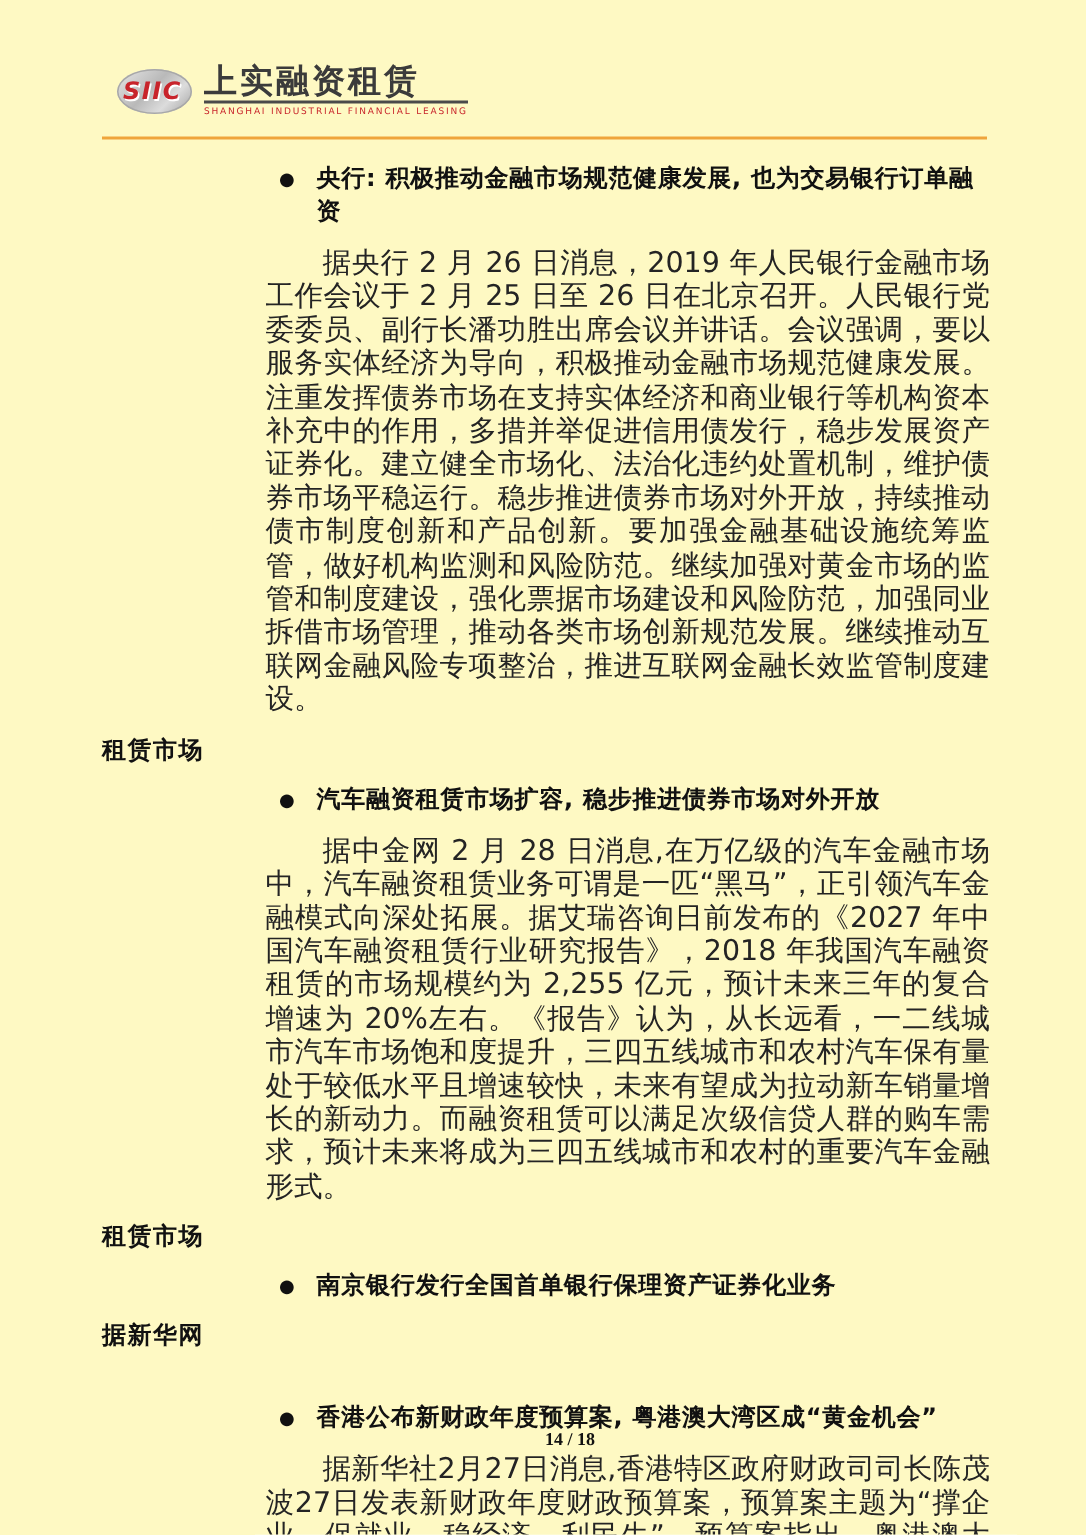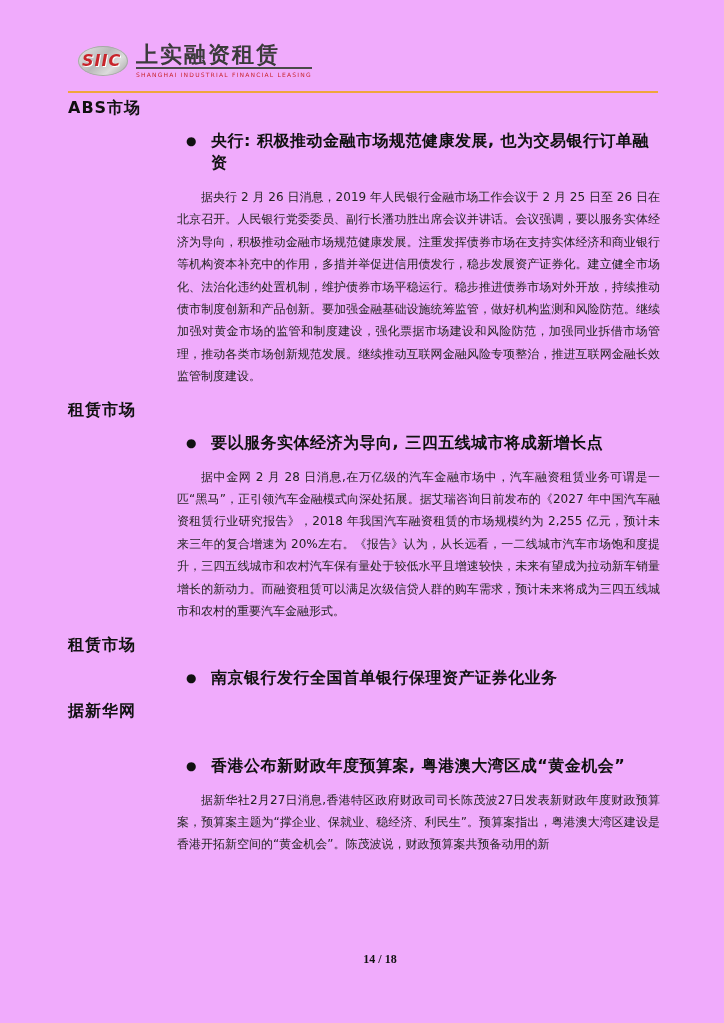--- a/index.html
+++ b/index.html
@@ -9,21 +9,21 @@
   }
   *{box-sizing:border-box;}
   html,body{margin:0;padding:0;}
   body{
     width:724px;height:1023px;
     background:#ffffff;
     font-family:"DejaVu Sans","Liberation Sans",sans-serif;
     color:var(--text-main);
   }
   .page{
-    position:relative;width:724px;height:1023px;background:#f0abfc;overflow:hidden;
+    position:relative;width:724px;height:1023px;background:#fef9c3;overflow:hidden;
   }
   
   .logo{
     position:absolute;top:44px;left:78px;
     display:flex;align-items:flex-start;gap:8px;
   }
   .logo-mark{
     position:relative;width:50px;height:30px;margin-top:2px;
     background:linear-gradient(135deg,#e8e8e8 0%,#b9b9b9 45%,#dcdcdc 70%,#9f9f9f 100%);
     border-radius:50%;
@@ -65,21 +65,21 @@
     margin:12px 0 0 118px;
     font-size:16px;font-weight:bold;letter-spacing:0.5px;
     line-height:22px;color:#111;
   }
   .section-hk .news-headline{margin-top:34px;}
   .bullet{
     font-size:12px;line-height:22px;color:#111;flex:0 0 auto;
   }
   .news-body{
     margin:12px 0 0 109px;width:483px;
-    font-size:12px;line-height:22.4px;
+    font-size:19px;line-height:22.4px;
     text-align:justify;text-indent:2em;
     color:#242424;
   }
   
   .footer{
     position:absolute;top:948px;left:0;width:724px;
     text-align:center;
     padding-left:36px;
   }
   .page-number{
@@ -100,36 +100,35 @@
       <div class="logo-cn">上实融资租赁</div>
       <div class="logo-en">SHANGHAI INDUSTRIAL FINANCIAL LEASING</div>
     </div>
   </div>
 
   <div class="accent-rule"></div>
 
   <div class="content">
 
     <div class="section">
-      <h2 class="section-heading">ABS市场</h2>
       <div class="news-item">
         <div class="news-headline">
           <span class="bullet">●</span>
           <span>央行: 积极推动金融市场规范健康发展, 也为交易银行订单融资</span>
         </div>
         <p class="news-body">据央行 2 月 26 日消息，2019 年人民银行金融市场工作会议于 2 月 25 日至 26 日在北京召开。人民银行党委委员、副行长潘功胜出席会议并讲话。会议强调，要以服务实体经济为导向，积极推动金融市场规范健康发展。注重发挥债券市场在支持实体经济和商业银行等机构资本补充中的作用，多措并举促进信用债发行，稳步发展资产证券化。建立健全市场化、法治化违约处置机制，维护债券市场平稳运行。稳步推进债券市场对外开放，持续推动债市制度创新和产品创新。要加强金融基础设施统筹监管，做好机构监测和风险防范。继续加强对黄金市场的监管和制度建设，强化票据市场建设和风险防范，加强同业拆借市场管理，推动各类市场创新规范发展。继续推动互联网金融风险专项整治，推进互联网金融长效监管制度建设。</p>
       </div>
     </div>
 
     <div class="section">
       <h2 class="section-heading">租赁市场</h2>
       <div class="news-item">
         <div class="news-headline">
           <span class="bullet">●</span>
-          <span>要以服务实体经济为导向, 三四五线城市将成新增长点</span>
+          <span>汽车融资租赁市场扩容, 稳步推进债券市场对外开放</span>
         </div>
         <p class="news-body">据中金网 2 月 28 日消息,在万亿级的汽车金融市场中，汽车融资租赁业务可谓是一匹“黑马”，正引领汽车金融模式向深处拓展。据艾瑞咨询日前发布的《2027 年中国汽车融资租赁行业研究报告》，2018 年我国汽车融资租赁的市场规模约为 2,255 亿元，预计未来三年的复合增速为 20%左右。《报告》认为，从长远看，一二线城市汽车市场饱和度提升，三四五线城市和农村汽车保有量处于较低水平且增速较快，未来有望成为拉动新车销量增长的新动力。而融资租赁可以满足次级信贷人群的购车需求，预计未来将成为三四五线城市和农村的重要汽车金融形式。</p>
       </div>
     </div>
 
     <div class="section">
       <h2 class="section-heading">租赁市场</h2>
       <div class="news-item">
         <div class="news-headline">
           <span class="bullet">●</span>

